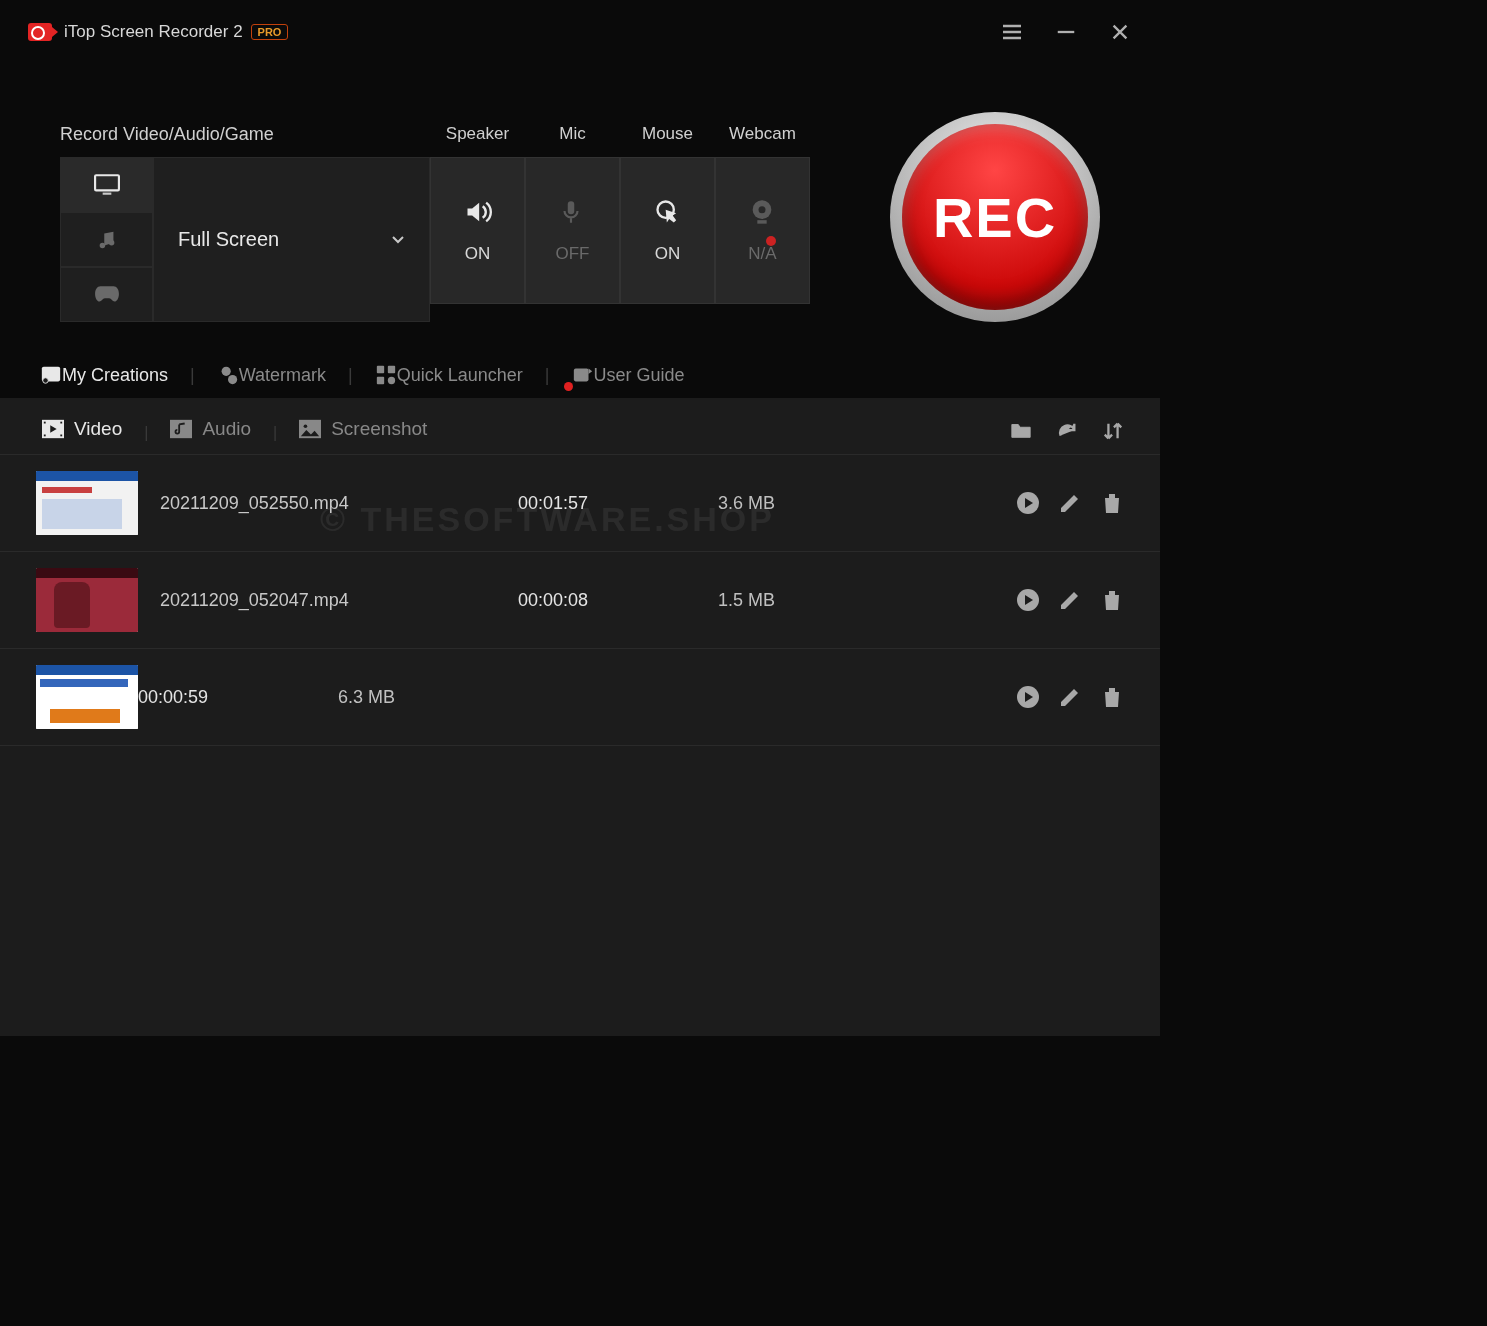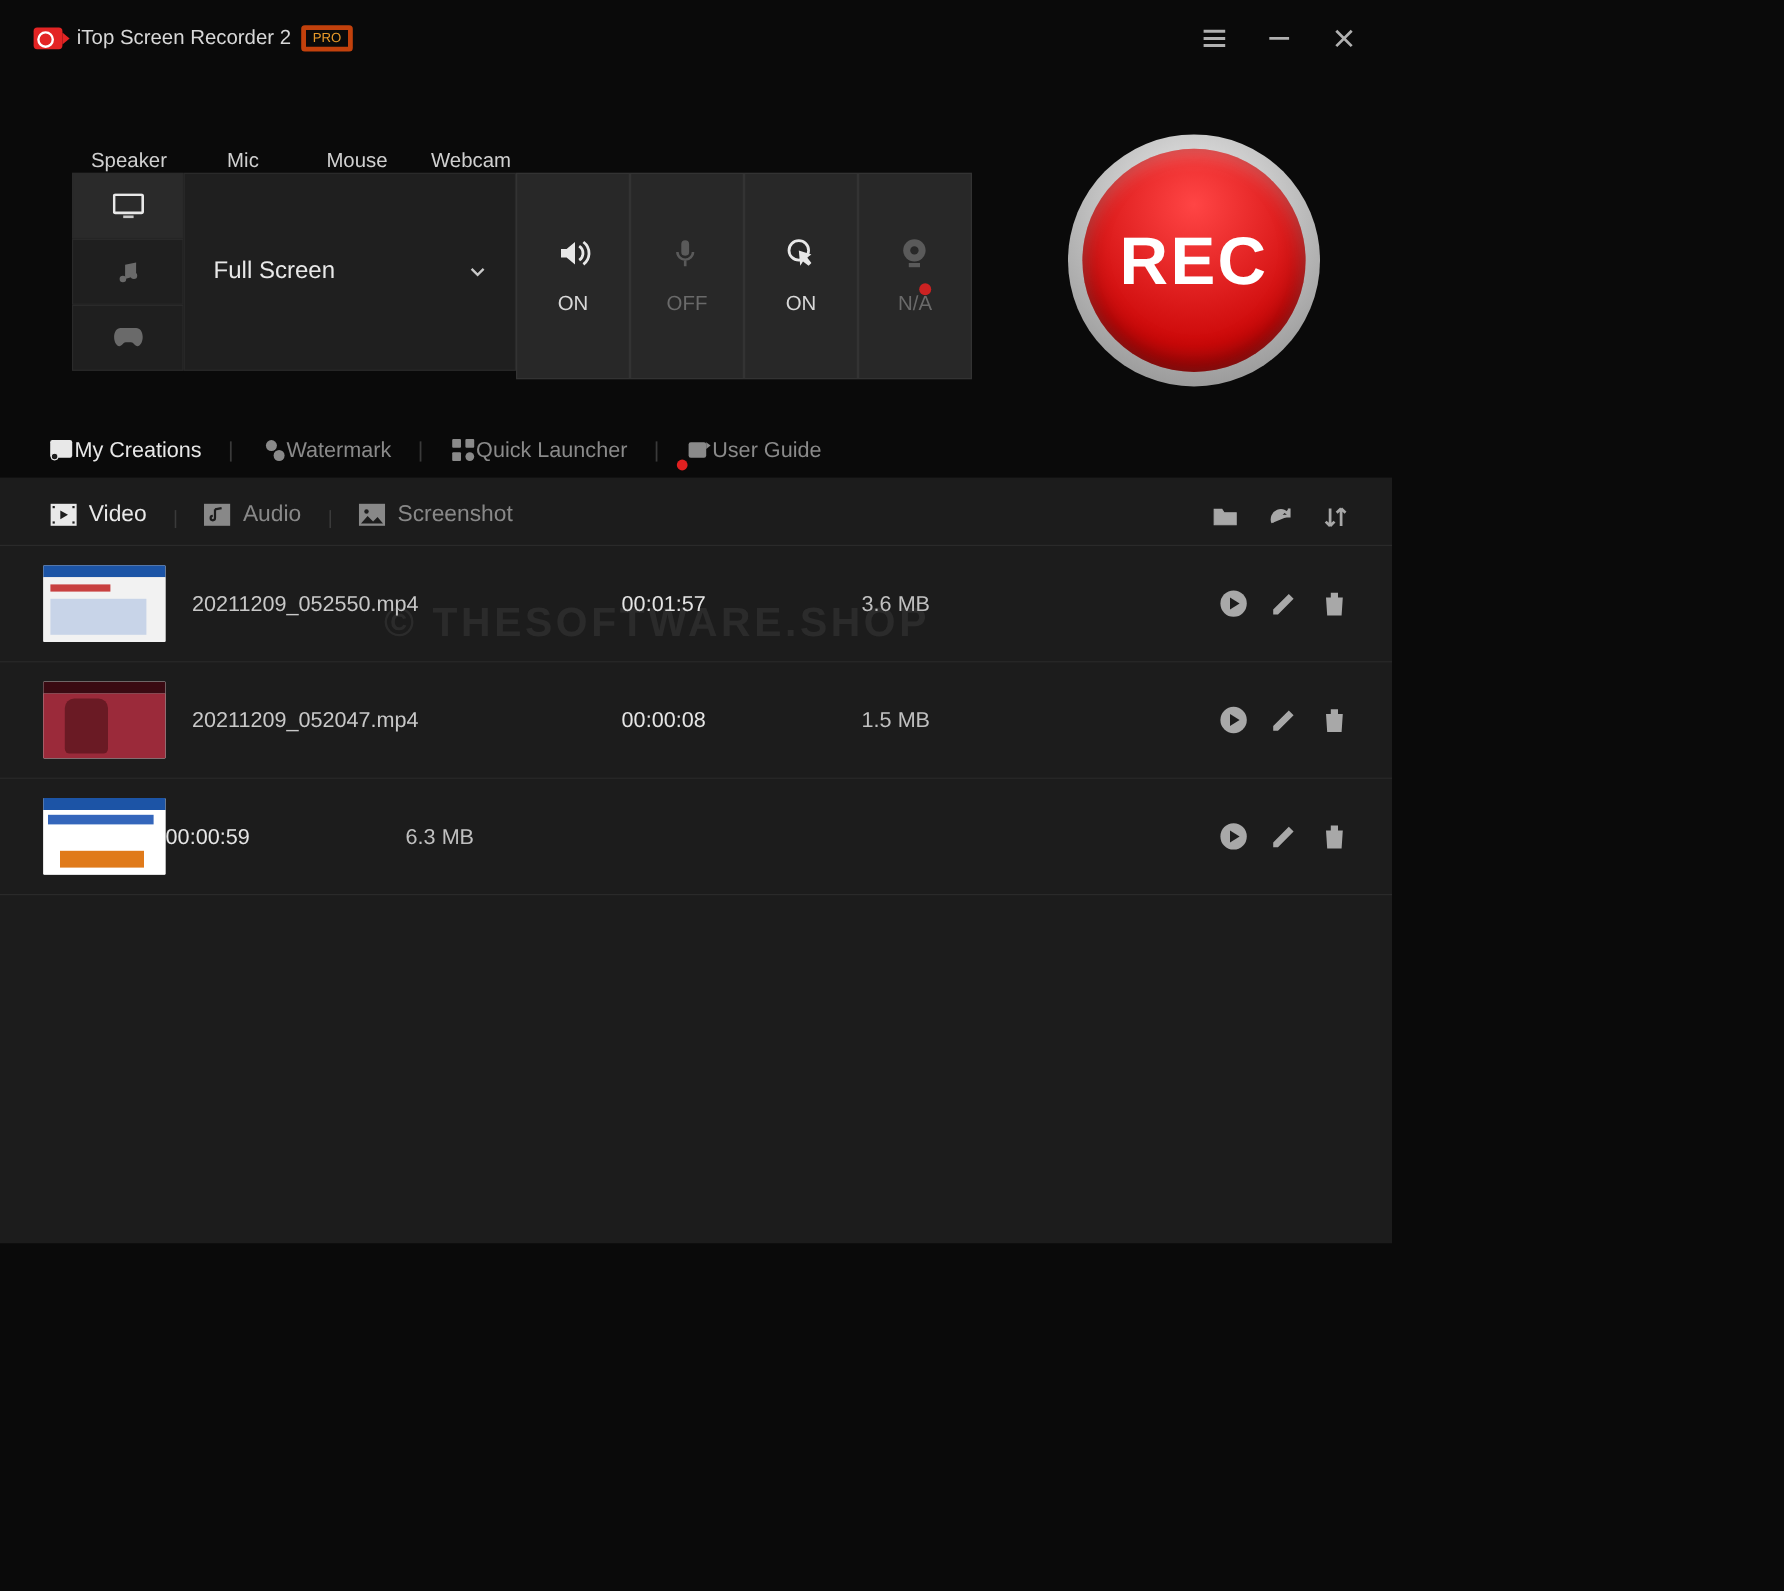--- a/index.html
+++ b/index.html
@@ -38,25 +38,25 @@
   width: 0; height: 0;
   border-left: 6px solid #e32424;
   border-top: 5px solid transparent;
   border-bottom: 5px solid transparent;
 }
 .app-title { font-size: 17px; color: #d8d8d8; font-weight: 400; }
 .pro-badge {
   display: inline-block;
   margin-left: 8px;
   padding: 1px 6px;
-  border: 4px solid #c2410c;
+  border: 1px solid #c2410c;
   border-radius: 3px;
   color: #e89a2a;
   font-size: 11px;
-  font-weight: 400;
+  font-weight: 700;
 }
 .title-spacer { flex: 1; }
 .win-controls { display: flex; gap: 30px; align-items: center; }
 .win-btn { width: 24px; height: 24px; display: flex; align-items: center; justify-content: center; cursor: pointer; }
 .win-btn svg { fill: none; stroke: #b0b0b0; stroke-width: 2.5; }
 
 .main-panel {
   display: flex;
   padding: 60px 60px 30px 60px;
   align-items: flex-start;
@@ -88,21 +88,21 @@
   padding: 0 24px;
   cursor: pointer;
   gap: 18px;
 }
 .region-text { flex: 1; font-size: 20px; color: #e8e8e8; }
 .chev-down { width: 14px; height: 14px; }
 .chev-down svg { stroke: #c8c8c8; stroke-width: 2; fill: none; }
 
 .toggle-col {
   width: 95px;
-  height: 172px;
+  height: 147px;
   background: #282828;
   border: 1px solid #333;
   display: flex;
   flex-direction: column;
   align-items: center;
   justify-content: center;
   gap: 18px;
   cursor: pointer;
 }
 .toggle-col .ticon { width: 30px; height: 28px; }
@@ -245,20 +245,21 @@
       <svg viewBox="0 0 24 24" width="22" height="22">
           <path d="M5 5l14 14M19 5L5 19"></path>
         </svg>
     </div>
   </div>
 </div>
 
 <div class="main-panel">
   <div class="record-config">
     <div class="headers">
+      <div class="h-left">Record Video/Audio/Game</div>
       <div class="h-col">Speaker</div>
       <div class="h-col">Mic</div>
       <div class="h-col">Mouse</div>
       <div class="h-col">Webcam</div>
     </div>
     <div class="config-body">
       <div class="source-tabs">
         <div class="src-tab active">
           <svg viewBox="0 0 24 20">
               <rect x="1" y="1" width="22" height="14" rx="1" fill="none" stroke="#e8e8e8" stroke-width="2"></rect>

